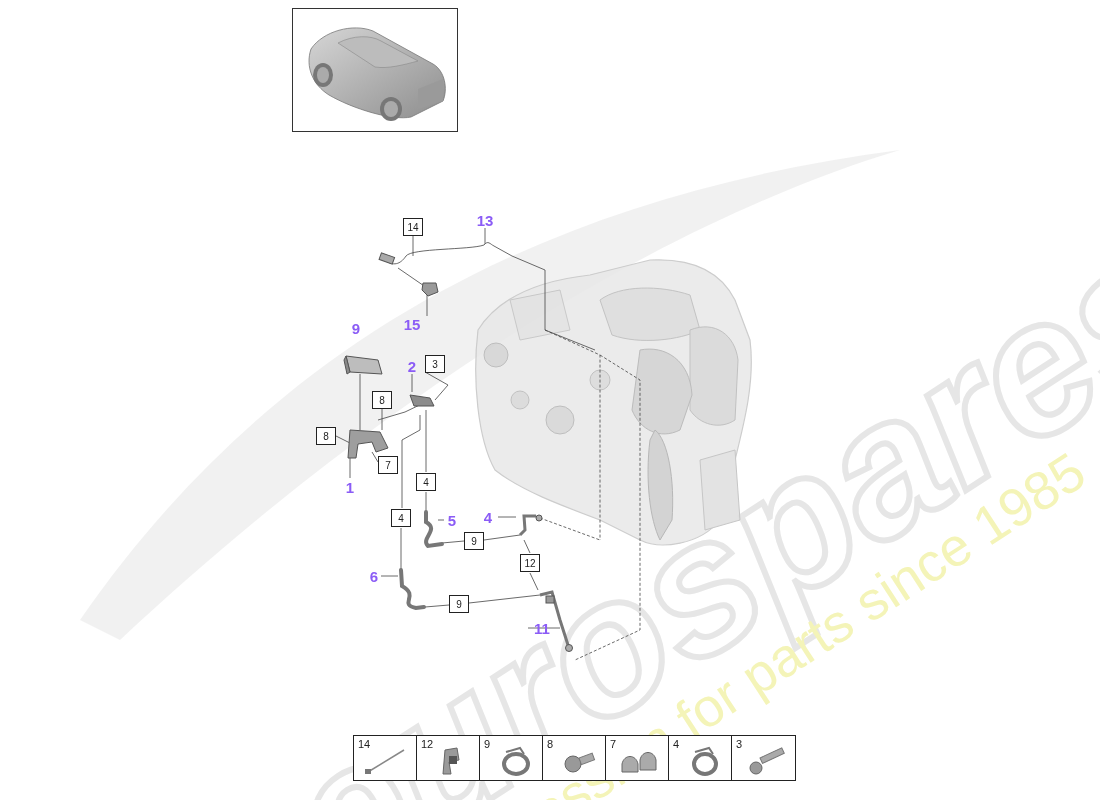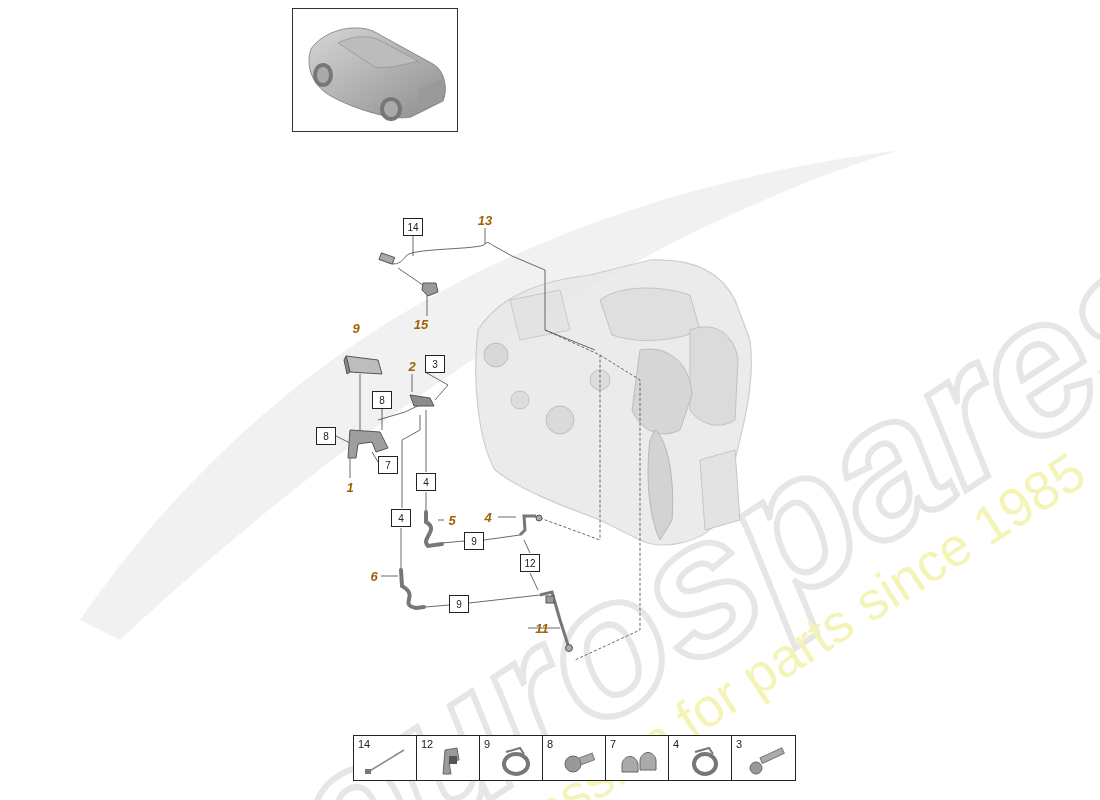--- a/index.html
+++ b/index.html
@@ -1,21 +1,21 @@
 <!DOCTYPE html>
 <html><head>
 <meta charset="utf-8">
 <style>
   html, body { margin:0; padding:0; background:#ffffff; }
   body { width:1100px; height:800px; position:relative; overflow:hidden; font-family:"Liberation Sans", sans-serif; }
   .abs { position:absolute; }
   .thumb { left:292px; top:8px; width:166px; height:124px; border:1.5px solid #333; box-sizing:border-box; background:#fff; }
   .wm-layer { left:0; top:0; width:1100px; height:800px; pointer-events:none; }
   .diagram { left:0; top:0; width:1100px; height:800px; }
-  .callout-num { position:absolute; font-weight:bold; font-size:13px; color:#a16207; transform:translate(-50%,-50%);font-style:italic; }
+  .callout-num { position:absolute; font-weight:bold; font-size:15px; color:#8b5cf6; transform:translate(-50%,-50%); }
   .callout-box { position:absolute; width:20px; height:18px; border:1.3px solid #222; background:#fff; font-size:10px; text-align:center; line-height:18px; color:#222; transform:translate(-50%,-50%); box-sizing:border-box; }
   .legend { left:353px; top:735px; height:44px; border:1.3px solid #222; display:flex; background:#fff; }
   .legend-cell { width:63px; height:44px; border-right:1.3px solid #222; position:relative; box-sizing:border-box; }
   .legend-cell:last-child { border-right:none; }
   .legend-cell .lbl { position:absolute; left:4px; top:2px; font-size:11px; color:#222; }
   .legend-cell svg { position:absolute; left:10px; top:10px; }
 </style>
 </head>
 <body>
 
@@ -158,21 +158,21 @@
 <div class="callout-box" style="left:388px;top:465px">7</div>
 <div class="callout-box" style="left:382px;top:400px">8</div>
 <div class="callout-box" style="left:326px;top:436px">8</div>
 <div class="callout-box" style="left:474px;top:541px">9</div>
 <div class="callout-box" style="left:459px;top:604px">9</div>
 <div class="callout-num" style="left:488px;top:517px">4</div>
 <div class="callout-num" style="left:542px;top:628px">11</div>
 <div class="callout-box" style="left:530px;top:563px">12</div>
 <div class="callout-num" style="left:485px;top:220px">13</div>
 <div class="callout-box" style="left:413px;top:227px">14</div>
-<div class="callout-num" style="left:421px;top:324px">15</div>
+<div class="callout-num" style="left:412px;top:324px">15</div>
 <div class="callout-num" style="left:356px;top:328px">9</div>
 
 <div class="abs legend">
   <div class="legend-cell">
     <span class="lbl">14</span>
     <svg width="48" height="30">
         <line x1="4" y1="26" x2="40" y2="4" stroke="#888" stroke-width="1.5"></line>
         <rect x="1" y="23" width="6" height="5" fill="#777"></rect>
       </svg>
   </div>

